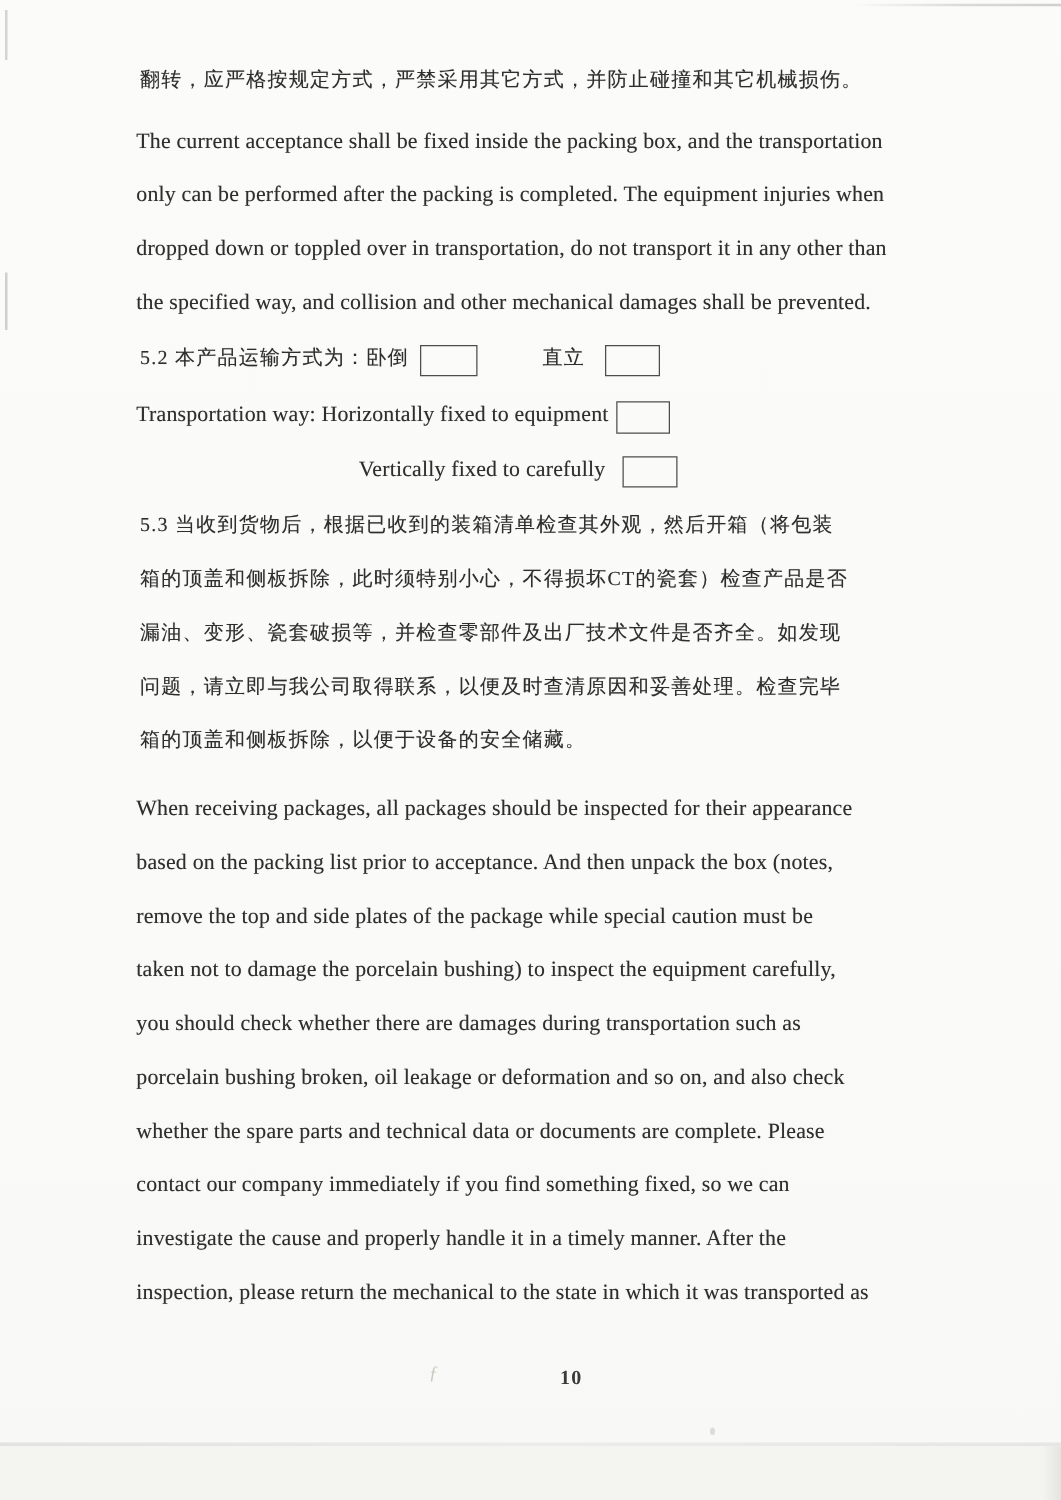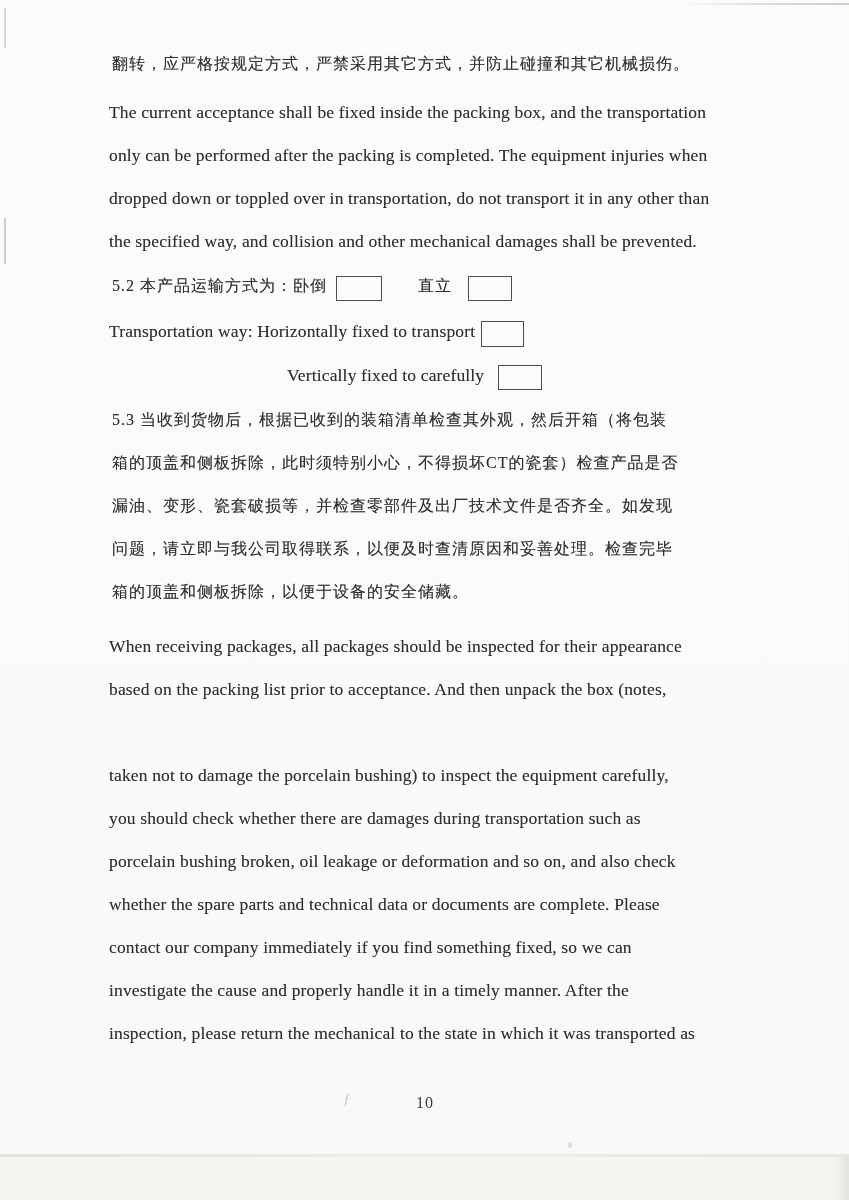--- a/index.html
+++ b/index.html
@@ -34,24 +34,25 @@
     display: inline-block;
     width: 46px;
     height: 25px;
     border: 1.6px solid #4d4d4d;
     background: transparent;
     vertical-align: middle;
   }
   .footer-pagenum {
     position: absolute;
     top: 1094px;
-    left: 416px;
+    left: 448px;
     font-size: 16px;
     color: #3a3a3a;
     letter-spacing: 1px;
+    font-weight: bold;
   }
   
   .artifact { position: absolute; pointer-events: none; }
   .edge-line-1 { left: 4px; top: 8px; width: 2px; height: 40px; background: #d4d4d1; }
   .edge-line-2 { left: 4px; top: 218px; width: 2px; height: 46px; background: #cfcfcc; }
   .topright-line { top: 3px; right: 0; width: 170px; height: 2px;
     background: linear-gradient(90deg, rgba(217,217,214,0), #d9d9d6 55%, #cfcfcc); }
   .bottom-fold { top: 1154px; left: 0; width: 849px; height: 3px;
     background: linear-gradient(90deg, #e2e2df, #ececea 50%, #e6e6e3); }
   .bottom-band { top: 1157px; left: 0; width: 849px; height: 43px; background: #f4f4f1; }
@@ -81,40 +82,41 @@
   <div class="line zh" style="top:54px">翻转，应严格按规定方式，严禁采用其它方式，并防止碰撞和其它机械损伤。</div>
 
   <div class="line en" style="top:102px">The current acceptance shall be fixed inside the packing box, and the transportation</div>
   <div class="line en" style="top:145px">only can be performed after the packing is completed. The equipment injuries when</div>
   <div class="line en" style="top:188px">dropped down or toppled over in transportation, do not transport it in any other than</div>
   <div class="line en" style="top:231px">the specified way, and collision and other mechanical damages shall be prevented.</div>
 
   <div class="line zh mixline" style="top:276px">
     <span>5.2 本产品运输方式为：卧倒</span>
     <span class="checkbox" style="margin-left:9px"></span>
-    <span style="margin-left:36px">直立</span>
+    <span style="margin-left:52px">直立</span>
     <span class="checkbox" style="margin-left:16px;width:44px"></span>
   </div>
   <div class="line en mixline" style="top:321px">
-    <span>Transportation way: Horizontally fixed to transport</span>
+    <span>Transportation way: Horizontally fixed to equipment</span>
     <span class="checkbox" style="margin-left:6px;width:43px;height:26px"></span>
   </div>
   <div class="line en mixline" style="top:365px;left:287px">
     <span>Vertically fixed to carefully</span>
     <span class="checkbox" style="margin-left:14px;width:44px"></span>
   </div>
 
   <div class="line zh" style="top:410px">5.3 当收到货物后，根据已收到的装箱清单检查其外观，然后开箱（将包装</div>
   <div class="line zh" style="top:496px">漏油、变形、瓷套破损等，并检查零部件及出厂技术文件是否齐全。如发现</div>
   <div class="line zh" style="top:453px">箱的顶盖和侧板拆除，此时须特别小心，不得损坏CT的瓷套）检查产品是否</div>
   <div class="line zh" style="top:539px">问题，请立即与我公司取得联系，以便及时查清原因和妥善处理。检查完毕</div>
   <div class="line zh" style="top:582px">箱的顶盖和侧板拆除，以便于设备的安全储藏。</div>
 
   <div class="line en" style="top:679px">based on the packing list prior to acceptance. And then unpack the box (notes,</div>
   <div class="line en" style="top:636px">When receiving packages, all packages should be inspected for their appearance</div>
+  <div class="line en" style="top:722px">remove the top and side plates of the package while special caution must be</div>
   <div class="line en" style="top:765px">taken not to damage the porcelain bushing) to inspect the equipment carefully,</div>
   <div class="line en" style="top:808px">you should check whether there are damages during transportation such as</div>
   <div class="line en" style="top:851px">porcelain bushing broken, oil leakage or deformation and so on, and also check</div>
   <div class="line en" style="top:894px">whether the spare parts and technical data or documents are complete. Please</div>
   <div class="line en" style="top:937px">contact our company immediately if you find something fixed, so we can</div>
   <div class="line en" style="top:980px">investigate the cause and properly handle it in a timely manner. After the</div>
   <div class="line en" style="top:1023px">inspection, please return the mechanical to the state in which it was transported as</div>
 
   <div class="footer-pagenum">10</div>
 

